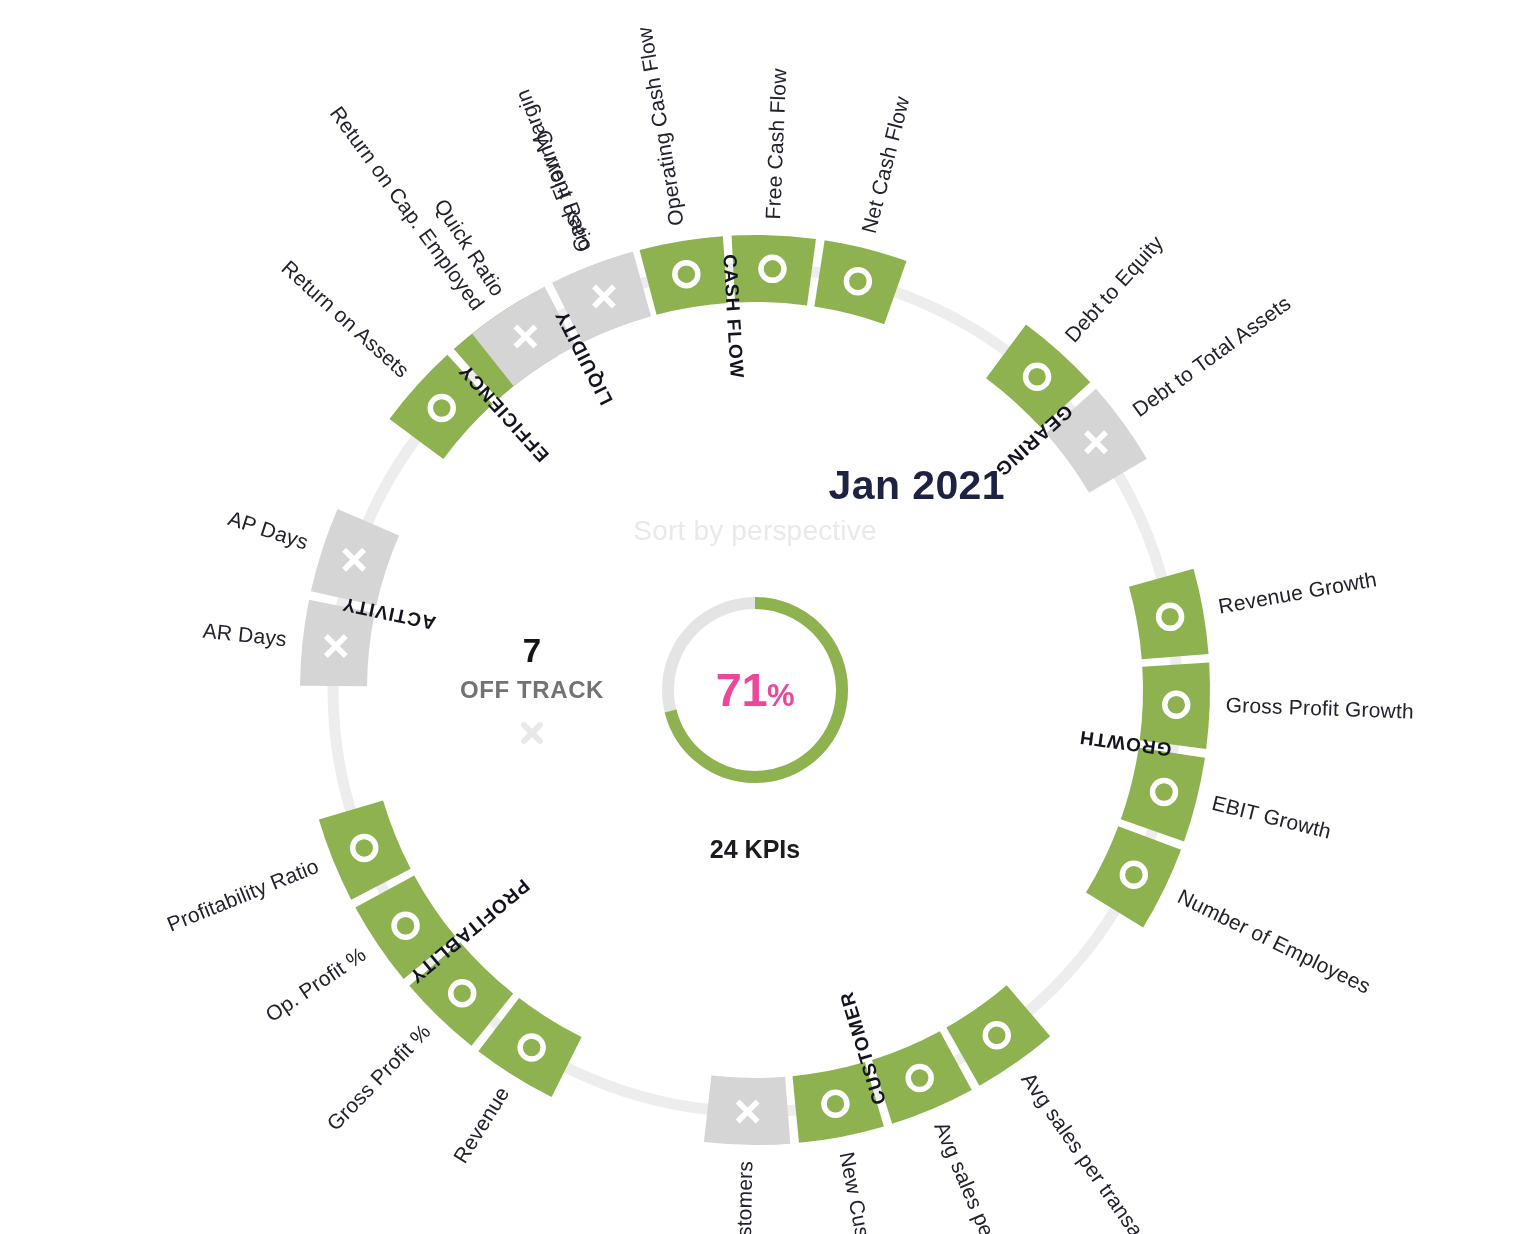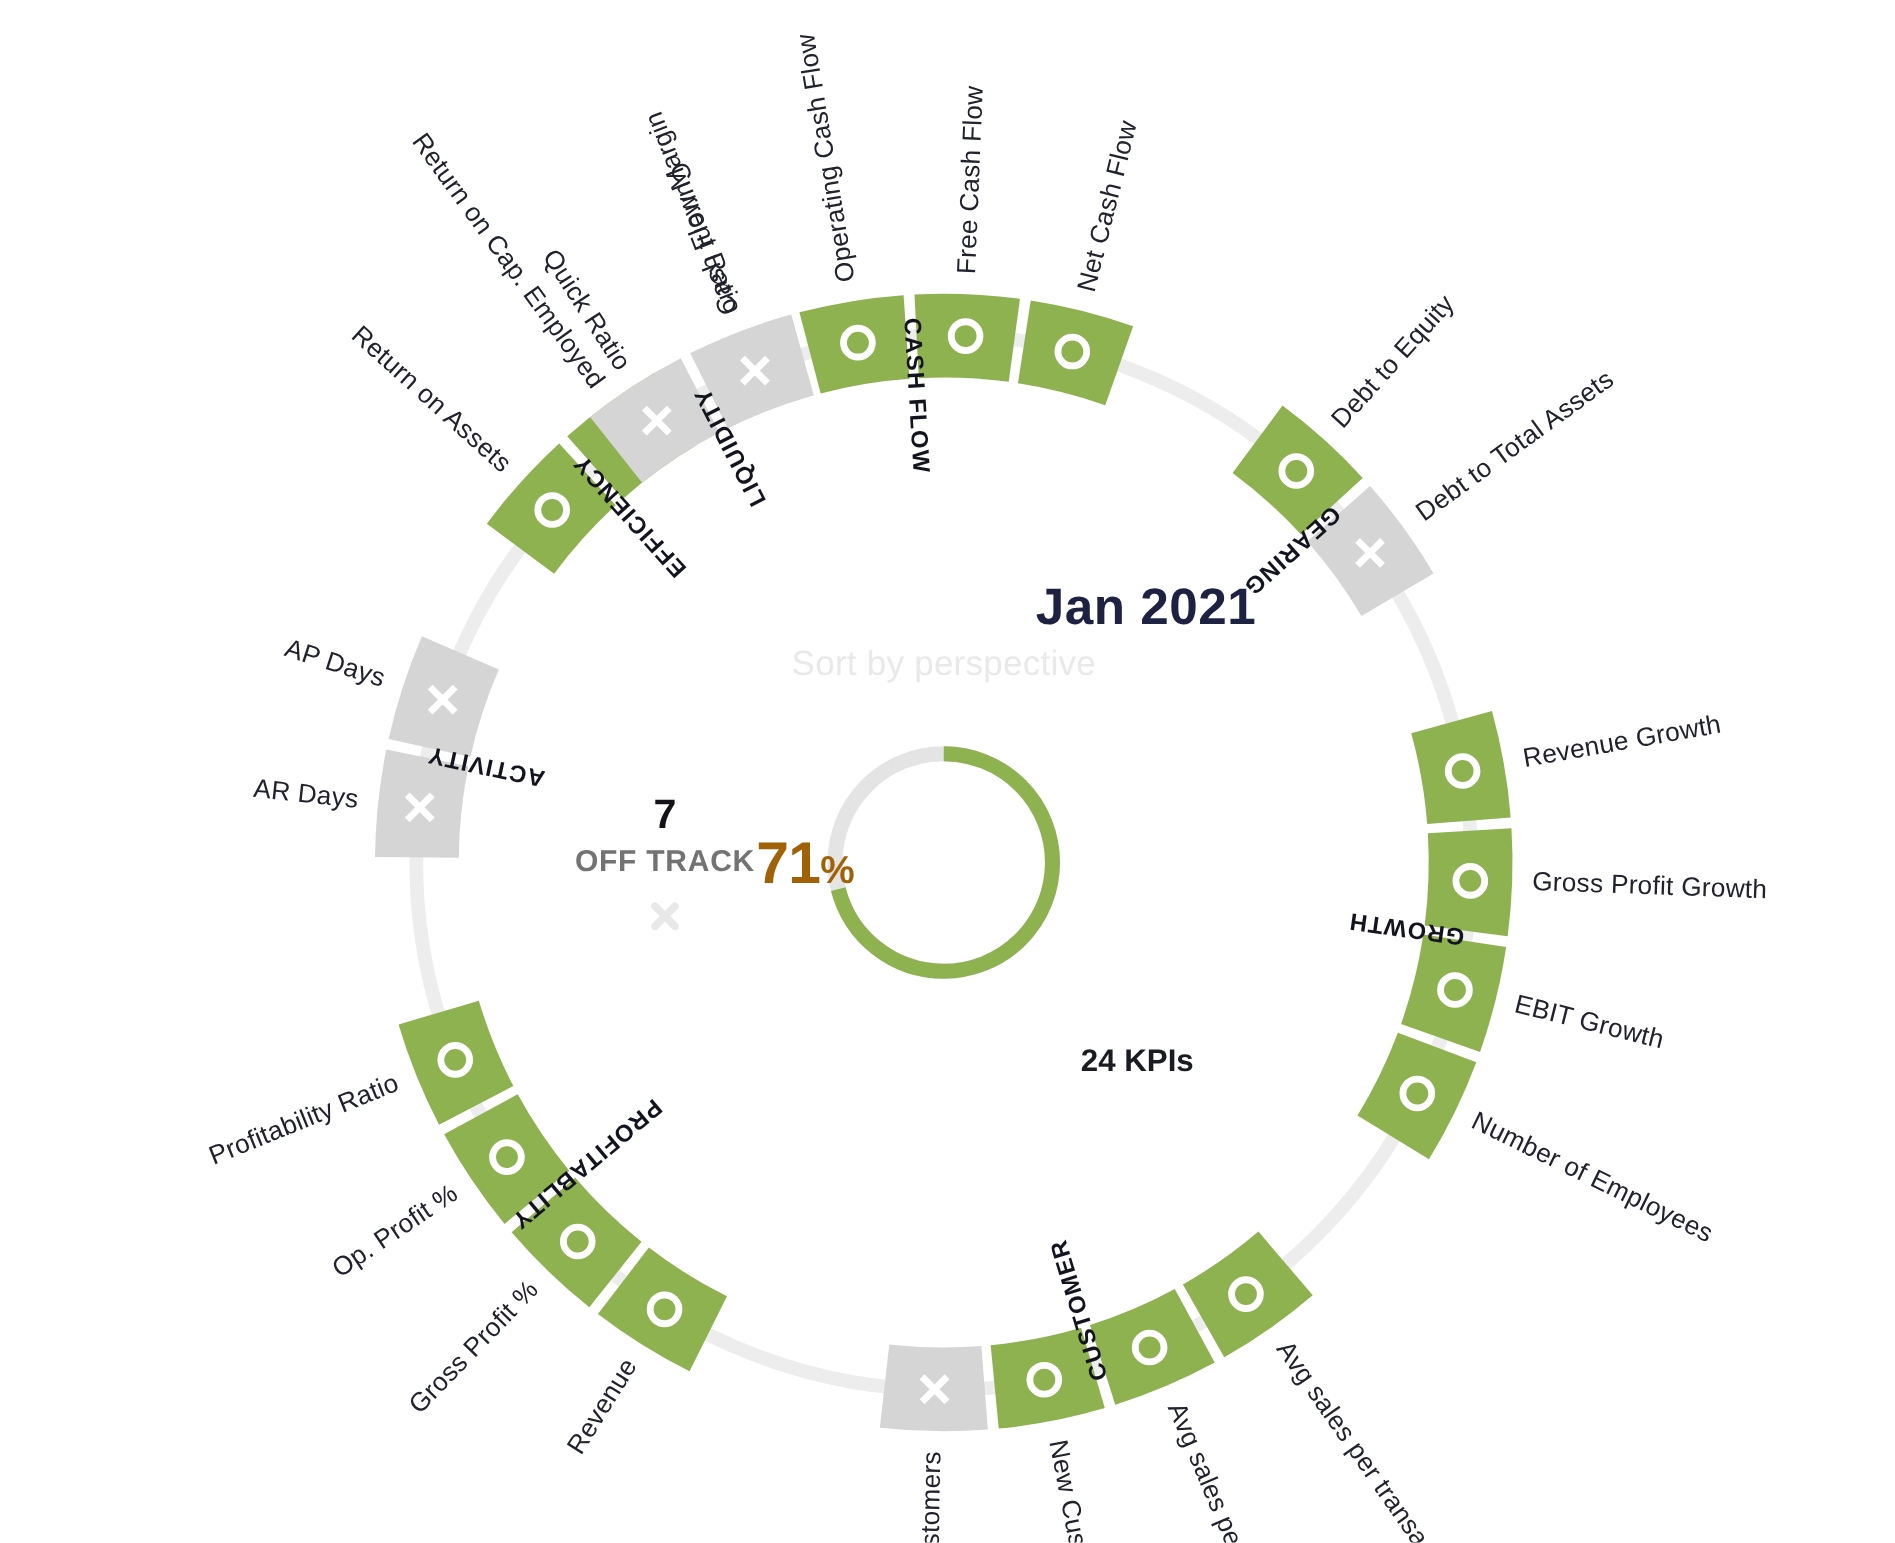--- a/index.html
+++ b/index.html
@@ -82,32 +82,33 @@
     text-align: center;
     font-size: 28px;
     color: #e9e9ec;
     letter-spacing: 0.2px;
   }
   .gauge-pct {
     position: absolute;
     left: 605px;
     top: 662px;
     width: 300px;
+    text-align: center;
     font-size: 47px;
     font-weight: bold;
-    color: #a16207;
+    color: #ec4899;
     letter-spacing: -0.5px;
   }
   .gauge-pct .pct-sign { font-size: 31px; font-weight: bold; }
   .kpi-total {
     position: absolute;
     left: 555px;
     top: 835px;
     width: 400px;
-    text-align: right;
+    text-align: center;
     font-size: 25px;
     font-weight: bold;
     color: #1b1b22;
   }
   .track-stat {
     position: absolute;
     width: 240px;
     text-align: center;
   }
   .track-stat.off { left: 412px; top: 634px; }

